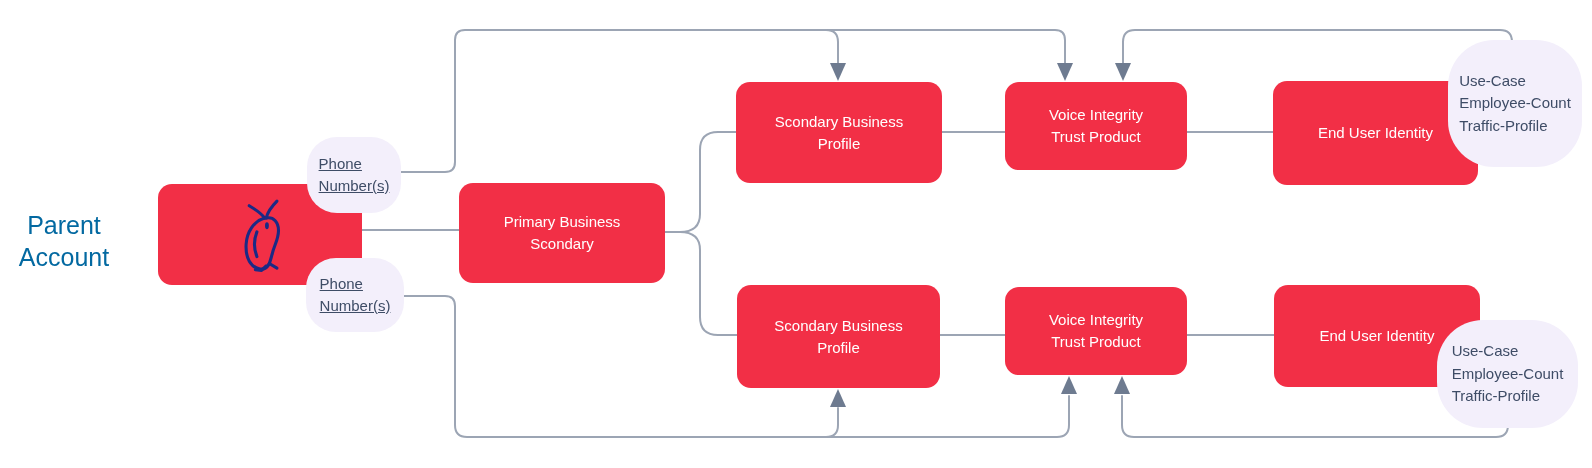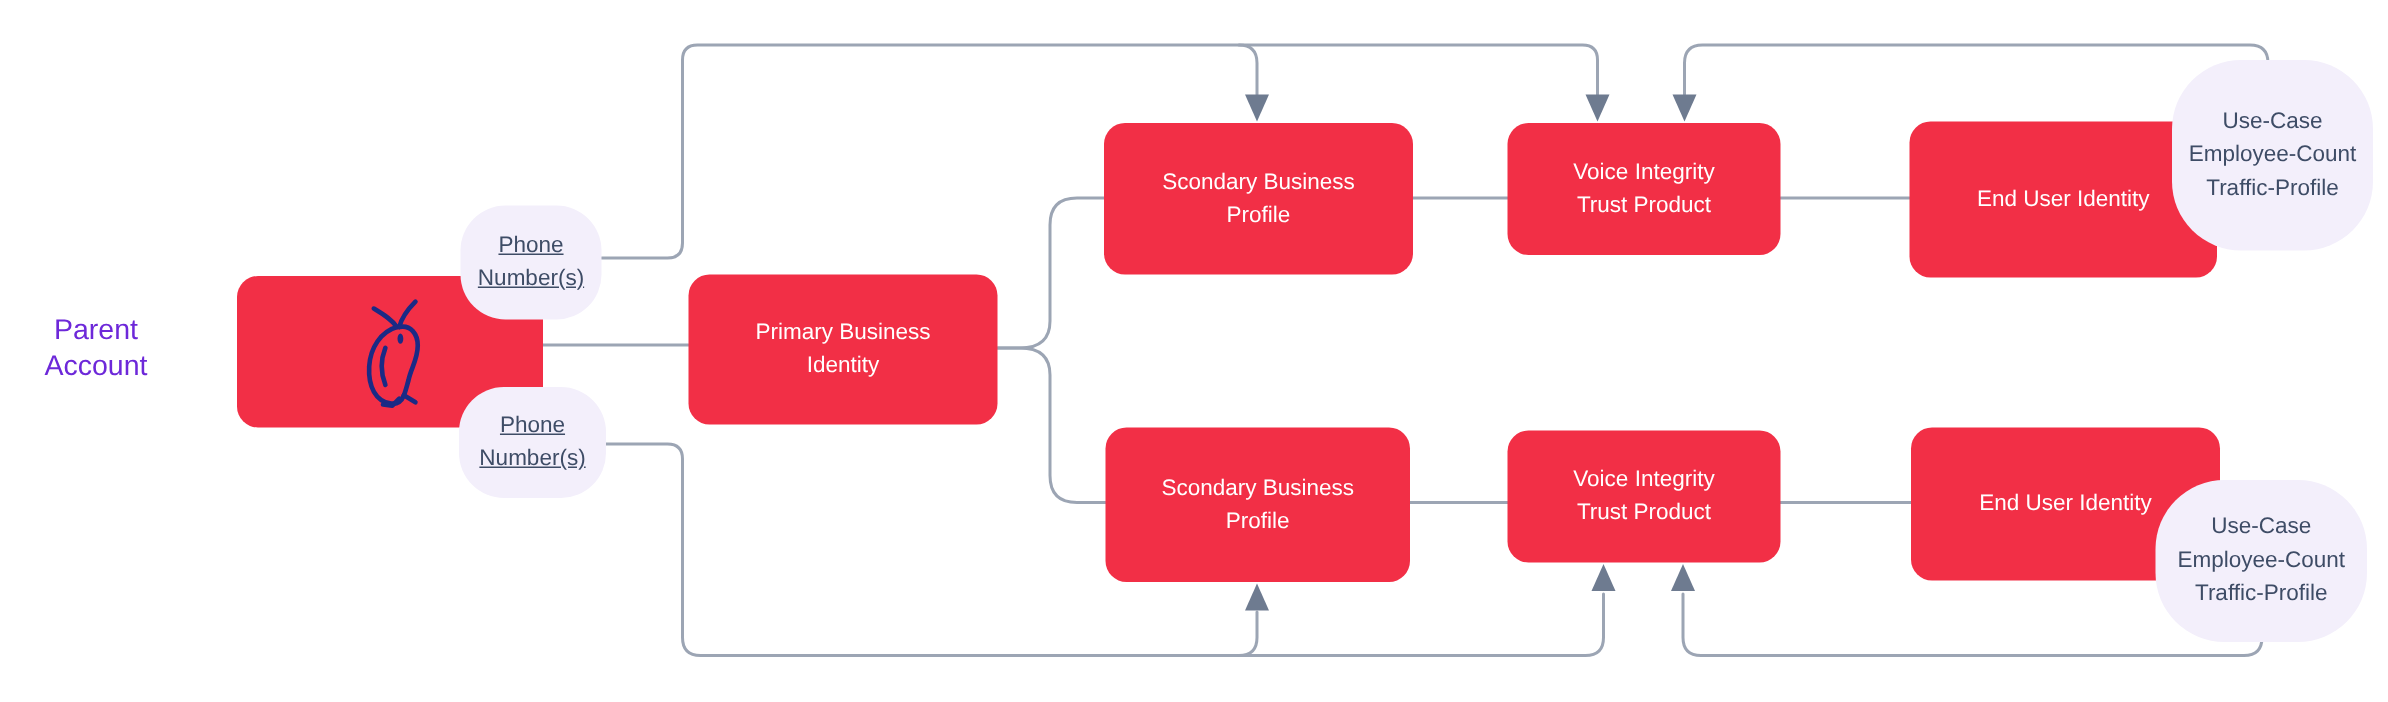--- a/index.html
+++ b/index.html
@@ -10,27 +10,27 @@
   .edges-svg{position:absolute;left:0;top:0;z-index:1;}
   .node{
     position:absolute;z-index:2;background:#F22F46;border-radius:14px;
     display:flex;align-items:center;justify-content:center;
     color:#ffffff;font-size:15px;line-height:1.45;text-align:center;
     white-space:pre-line;
   }
   .bubble{
     position:absolute;z-index:3;background:#F3EFFB;
     display:flex;align-items:center;justify-content:center;
-    color:#3E4C66;font-size:15px;line-height:1.5;text-align:center;
+    color:#3E4C66;font-size:15px;line-height:1.5;
     white-space:pre-line;
   }
   .bubble.phone{border-radius:30px;text-decoration:underline;}
   .bubble.usecase{border-radius:46px;}
   .parent-label{
-    position:absolute;z-index:2;color:#6d28d9;font-size:19px;line-height:1.28;
+    position:absolute;z-index:2;color:#0369a1;font-size:25px;line-height:1.28;
     text-align:center;white-space:pre-line;
   }
   
   .pos-parent-label{left:8px;top:209px;width:112px;}
   .pos-parent-box{left:158px;top:184px;width:204px;height:101px;}
   .pos-phone-top{left:307px;top:137px;width:94px;height:76px;}
   .pos-phone-bottom{left:306px;top:258px;width:98px;height:74px;}
   .pos-primary{left:459px;top:183px;width:206px;height:100px;}
   .pos-sec-top{left:736px;top:82px;width:206px;height:101px;}
   .pos-sec-bottom{left:737px;top:285px;width:203px;height:103px;}
@@ -95,21 +95,21 @@
       <ellipse cx="41" cy="36" rx="2.5" ry="4.5" fill="#1B2A85" stroke="none"></ellipse>
     </svg>
   </div>
 
   <div class="bubble phone pos-phone-top">Phone
 Number(s)</div>
   <div class="bubble phone pos-phone-bottom">Phone
 Number(s)</div>
 
   <div class="node pos-primary">Primary Business
-Identity</div>
+Scondary</div>
   <div class="node pos-sec-top">Scondary Business
 Profile</div>
   <div class="node pos-sec-bottom">Scondary Business
 Profile</div>
 
   <div class="node pos-voice-top">Voice Integrity
 Trust Product</div>
   <div class="node pos-voice-bottom">Voice Integrity
 Trust Product</div>
 

